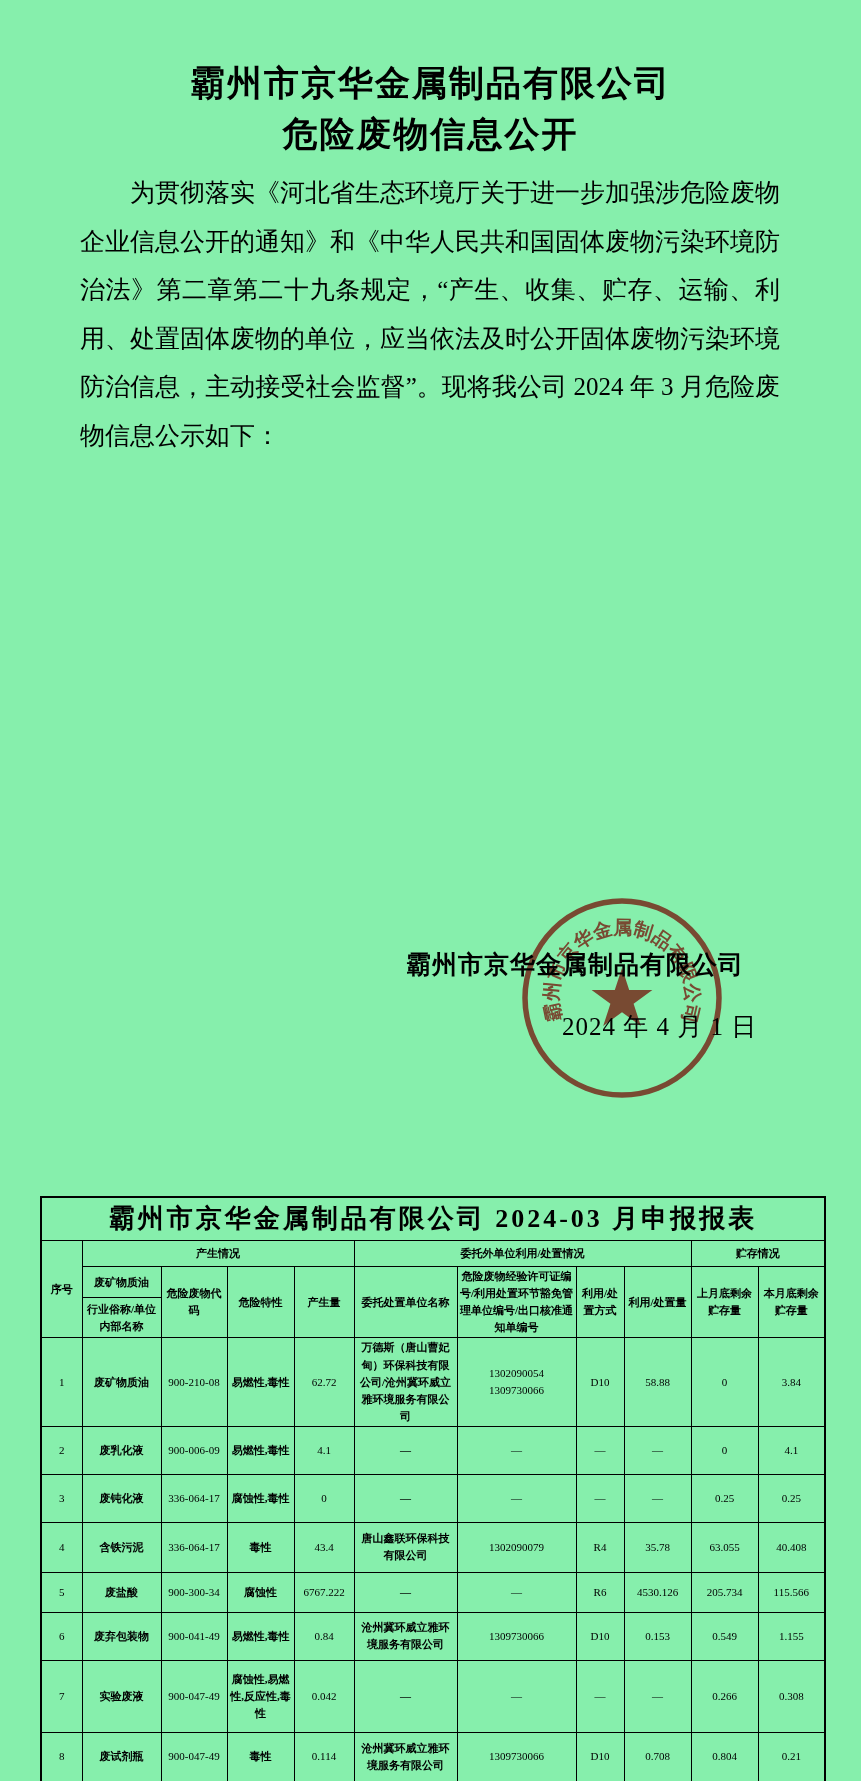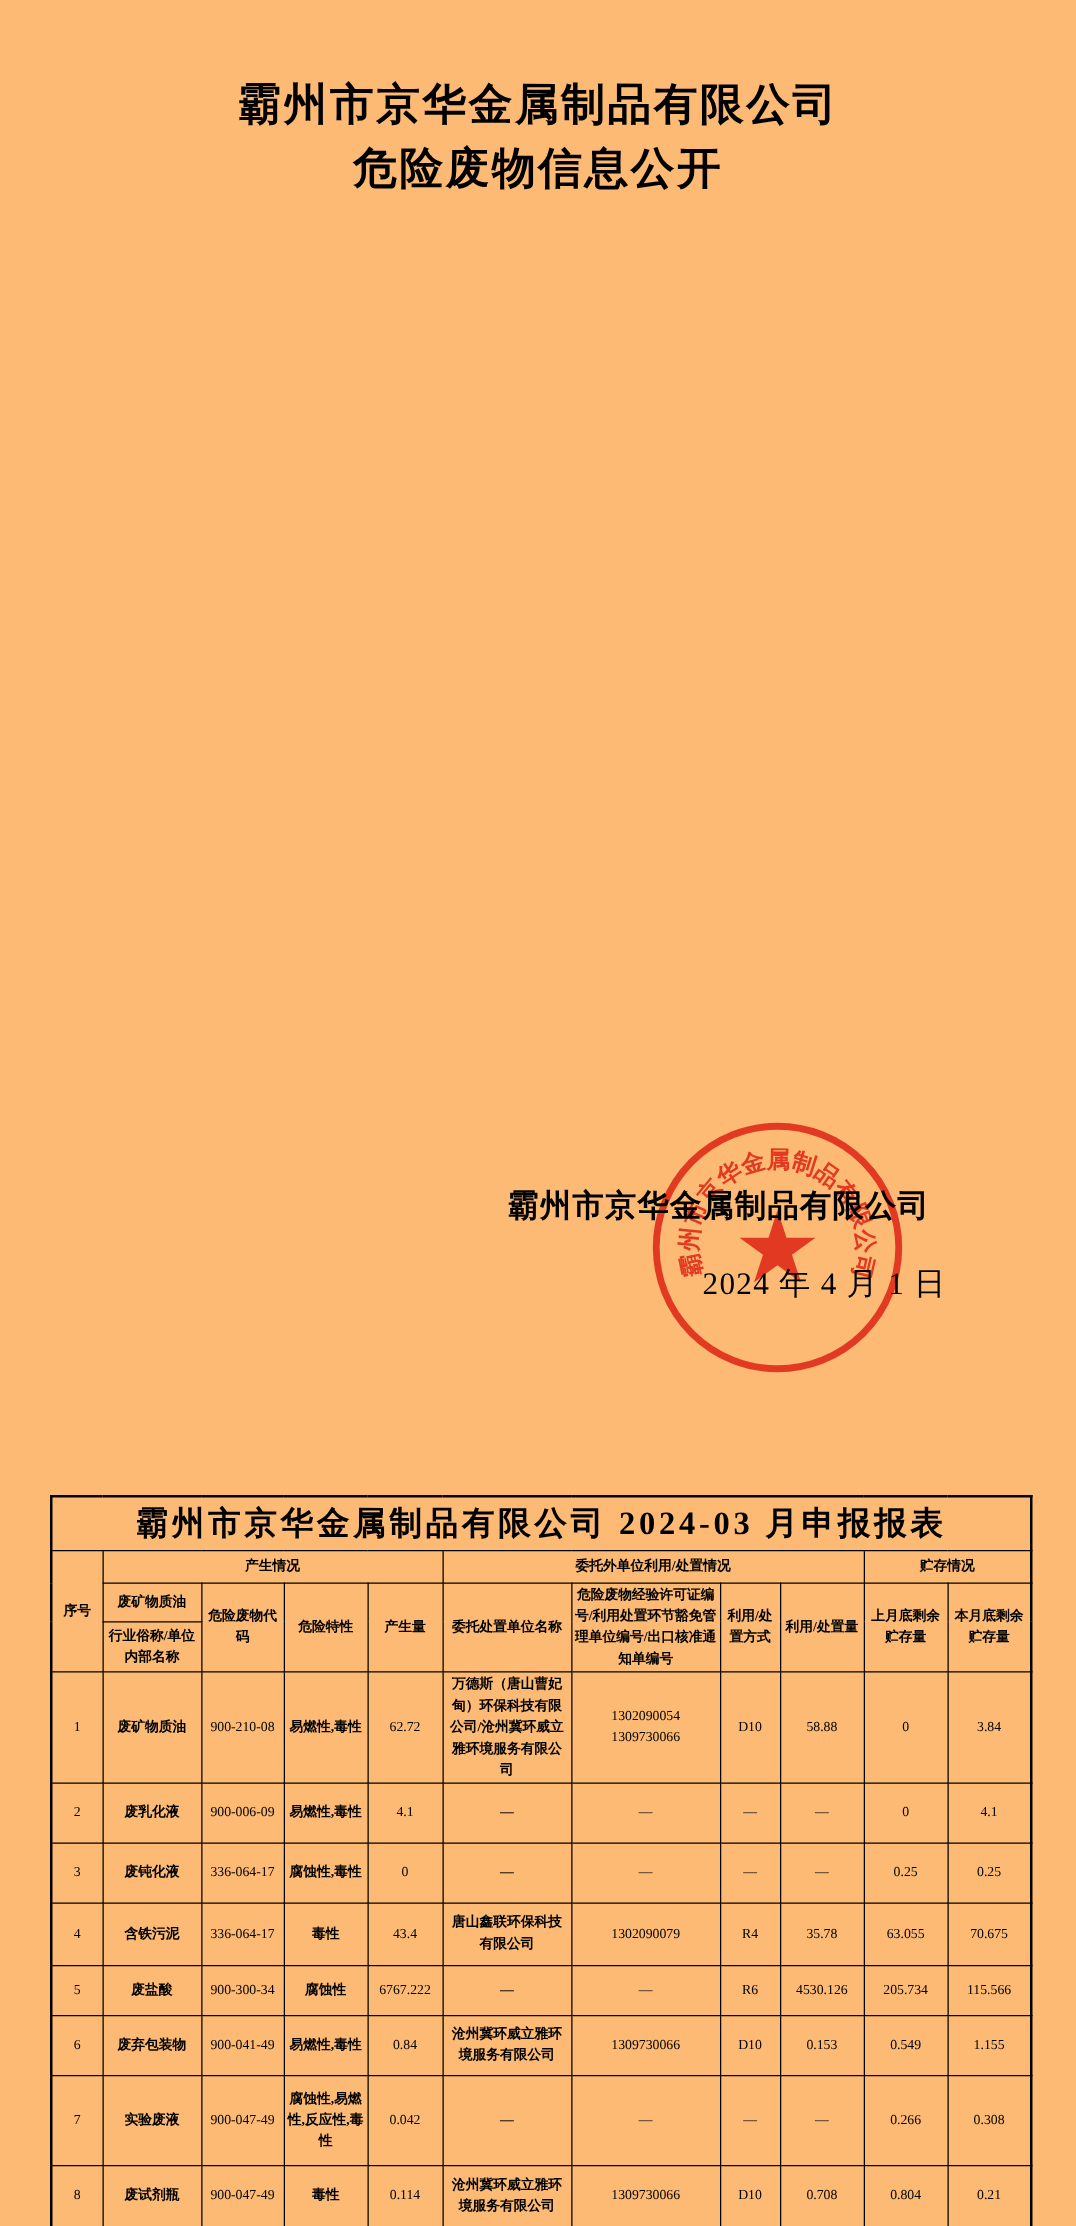--- a/index.html
+++ b/index.html
@@ -1,17 +1,17 @@
 <!DOCTYPE html>
 <html><head>
 <meta charset="utf-8">
 <style>
   html,body { margin:0; padding:0; background:#ffffff; }
   .page {
-    position:relative; width:861px; height:1781px; background:#fdba74;
+    position:relative; width:861px; height:1781px; background:#86efac;
     font-family:"Liberation Serif","DejaVu Serif",serif; color:#000;
     overflow:hidden; margin:0 auto;
   }
   .doc-title { position:absolute; top:58px; left:0; width:861px; text-align:center;
     font-size:35px; font-weight:bold; line-height:51px; letter-spacing:2px; }
   .body-text { position:absolute; top:169px; left:80px; width:700px;
     font-size:25px; line-height:48.5px; text-align:justify; }
   .body-text p { margin:0; text-indent:2em; }
   .sig-company { position:absolute; top:948px; left:406px; font-size:25px;
     font-weight:bold; letter-spacing:1px; }
@@ -34,20 +34,21 @@
 <body>
 
 <div class="page">
 
   <div class="doc-title">
     <div>霸州市京华金属制品有限公司</div>
     <div>危险废物信息公开</div>
   </div>
 
   <div class="body-text">
+    <p>为贯彻落实《河北省生态环境厅关于进一步加强涉危险废物企业信息公开的通知》和《中华人民共和国固体废物污染环境防治法》第二章第二十九条规定，“产生、收集、贮存、运输、利用、处置固体废物的单位，应当依法及时公开固体废物污染环境防治信息，主动接受社会监督”。现将我公司 2024 年 3 月危险废物信息公示如下：</p>
   </div>
 
   <div class="sig-company">霸州市京华金属制品有限公司</div>
   <div class="sig-date">2024 年 4 月 1 日</div>
 
   <svg class="stamp" viewBox="0 0 220 220">
     <circle cx="110" cy="110" r="97" fill="none" stroke="#e2403a" stroke-width="5.5"></circle>
     <path id="sealArc" d="M 49.9 131.9 A 64 64 0 1 1 170.1 131.9" fill="none"></path>
     <text font-size="19" fill="#e2403a" letter-spacing="0">
       <textPath href="#sealArc">霸州市京华金属制品有限公司</textPath>
@@ -140,21 +141,21 @@
         <td class="num">4</td>
         <td class="b">含铁污泥</td>
         <td class="num">336-064-17</td>
         <td class="b">毒性</td>
         <td class="num">43.4</td>
         <td class="b">唐山鑫联环保科技有限公司</td>
         <td class="num">1302090079</td>
         <td class="num">R4</td>
         <td class="num">35.78</td>
         <td class="num">63.055</td>
-        <td class="num">70.675</td>
+        <td class="num">40.408</td>
       </tr>
       <tr style="height:40px">
         <td class="num">5</td>
         <td class="b">废盐酸</td>
         <td class="num">900-300-34</td>
         <td class="b">腐蚀性</td>
         <td class="num">6767.222</td>
         <td class="b">—</td>
         <td class="num">—</td>
         <td class="num">R6</td>

